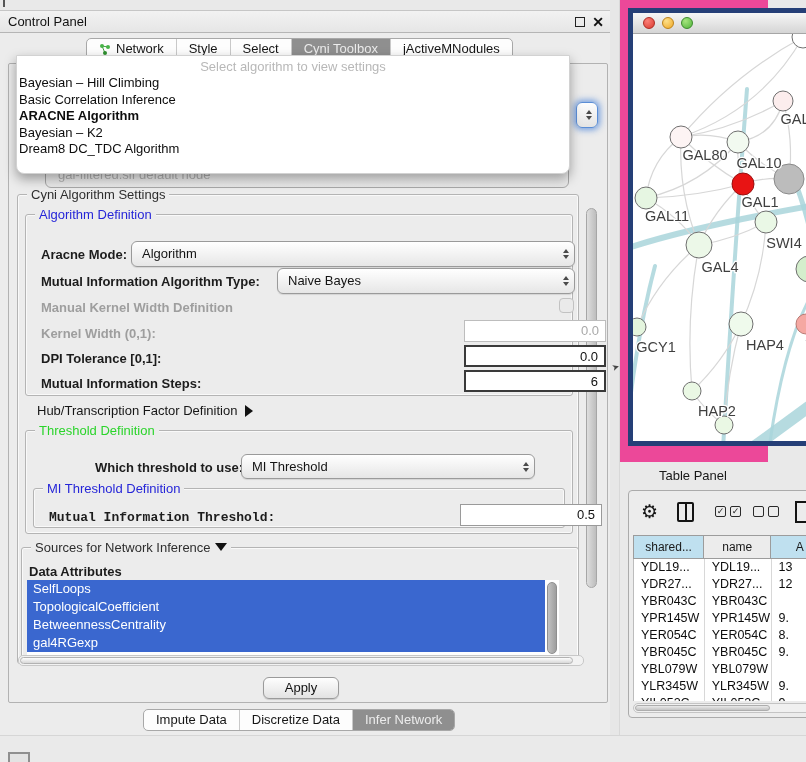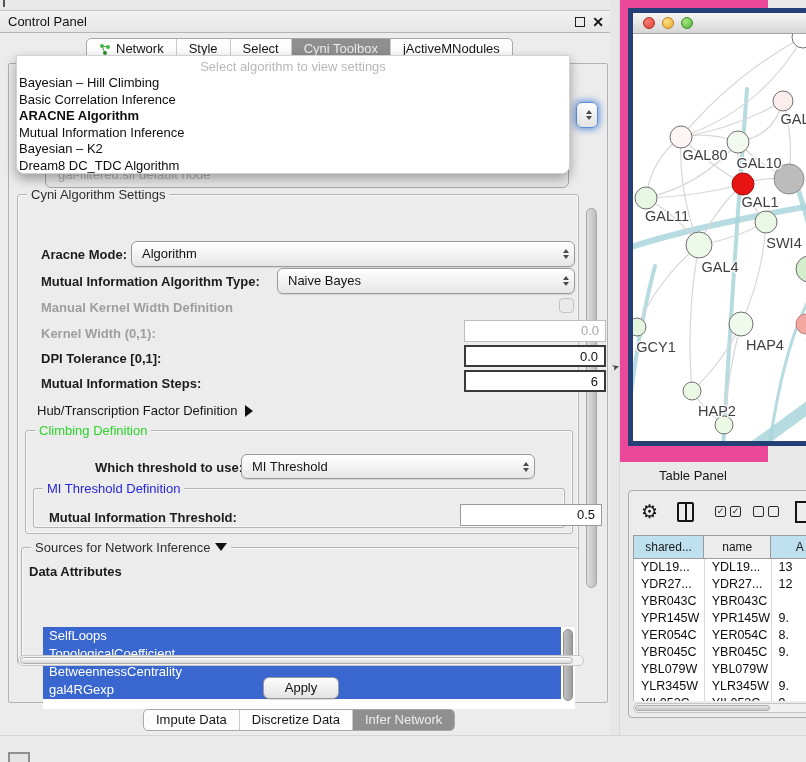--- a/index.html
+++ b/index.html
@@ -209,20 +209,23 @@
       </div>
 
       <div class="viewport-vscroll" style="left:576px; top:136px;">
         <div class="thumb"></div>
       </div>
 
       <div class="groupbox settings-group" style="left:8px; top:130px;padding-left:23px;">
         <span class="group-title">Cyni Algorithm Settings</span>
       </div>
 
+      <div class="groupbox algo-def-group" style="left:16px; top:150px;">
+        <span class="group-title t-blue">Algorithm Definition</span>
+      </div>
       <span class="lbl b" style="left:32px; top:183px;">Aracne Mode:</span>
       <div class="combo" style="left:122px; top:177px; width:444px;">
         <span>Algorithm</span>
         <span class="stepper">
             <i class="up"></i>
             <i class="dn"></i>
           </span>
       </div>
       <span class="lbl b" style="left:32px; top:210px;">Mutual Information Algorithm Type:</span>
       <div class="combo" style="left:268px; top:204px; width:298px;">
@@ -239,41 +242,41 @@
       <span class="lbl b" style="left:32px; top:287px;">DPI Tolerance [0,1]:</span>
       <div class="field strong" style="left:424px; top:281px; width:142px;">0.0</div>
       <span class="lbl b" style="left:32px; top:312px;">Mutual Information Steps:</span>
       <div class="field strong" style="left:424px; top:306px; width:142px;">6</div>
 
       <div class="hub-row" style="top:339px;">
         <span>Hub/Transcription Factor Definition</span><span class="tri-right"></span>
       </div>
 
       <div class="groupbox threshold-group" style="left:16px; top:366px;">
-        <span class="group-title t-green">Climbing Definition</span>
+        <span class="group-title t-green">Threshold Definition</span>
       </div>
       <span class="lbl b" style="left:86px; top:396px;">Which threshold to use:</span>
       <div class="combo" style="left:232px; top:390px; width:294px; height:25px;">
         <span>MI Threshold</span>
         <span class="stepper">
             <i class="up"></i>
             <i class="dn"></i>
           </span>
       </div>
       <div class="groupbox mithr-group" style="left:24px; top:424px;">
         <span class="group-title t-blue">MI Threshold Definition</span>
       </div>
-      <span class="lbl b" style="left:40px; top:446px;">Mutual Information Threshold:</span>
+      <span class="lbl b" style="left:40px; top:446px;font-family:Liberation Mono, monospace;">Mutual Information Threshold:</span>
       <div class="field normal" style="left:420px; top:440px; width:142px;">0.5</div>
 
       <div class="groupbox sources-group" style="left:12px; top:483px;">
         <span class="group-title"><span>Sources for Network Inference</span><span class="tri-down"></span></span>
       </div>
       <span class="lbl b" style="left:20px; top:500px;">Data Attributes</span>
-      <div class="attr-list" id="attr-list" style="left:34px; top:516px;margin-top:47px;">
+      <div class="attr-list" id="attr-list" style="left:18px; top:516px;">
 
       <div class="attr-item">SelfLoops</div>
           <div class="attr-item">TopologicalCoefficient</div>
           <div class="attr-item">BetweennessCentrality</div>
           <div class="attr-item">gal4RGexp</div>
           <div class="attr-vscroll"></div>
         </div>
 
       <div class="viewport-hscroll" style="left:9px; top:591px; width:566px;">
         <div class="thumb"></div>
@@ -443,21 +446,20 @@
       </div>
     </div>
   </section>
 
   <div class="algo-popup" style="left: 16px; top: 55px;">
     <div class="popup-placeholder">Select algorithm to view settings</div>
     <div id="popup-items">
         <div class="popup-item">Bayesian – Hill Climbing</div>
         <div class="popup-item">Basic Correlation Inference</div>
         <div class="popup-item current">ARACNE Algorithm</div>
-        <div class="popup-item">Mutual Information Inference</div>
         <div class="popup-item">Bayesian – K2</div>
         <div class="popup-item">Dream8 DC_TDC Algorithm</div>
       </div>
   </div>
 
   <div class="bottom-strip">
     <span class="mini-square"></span>
   </div>
 </div>
 

